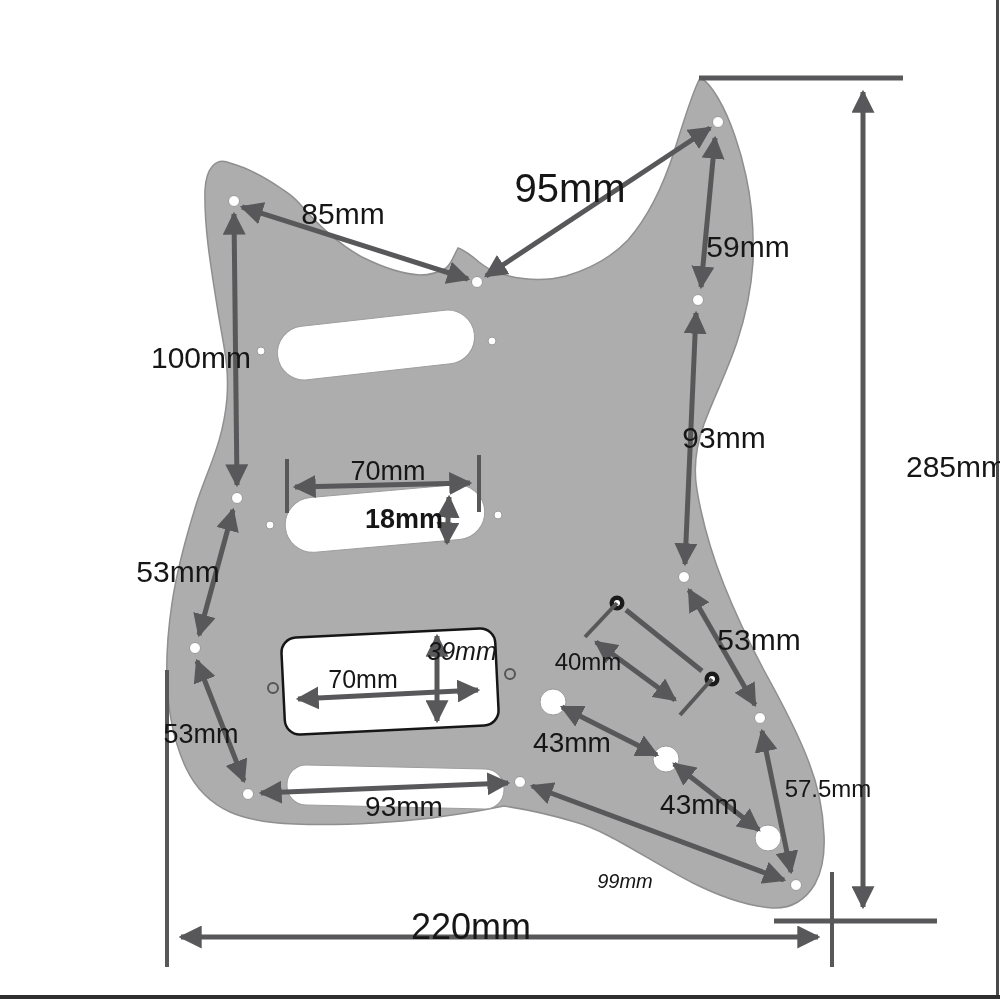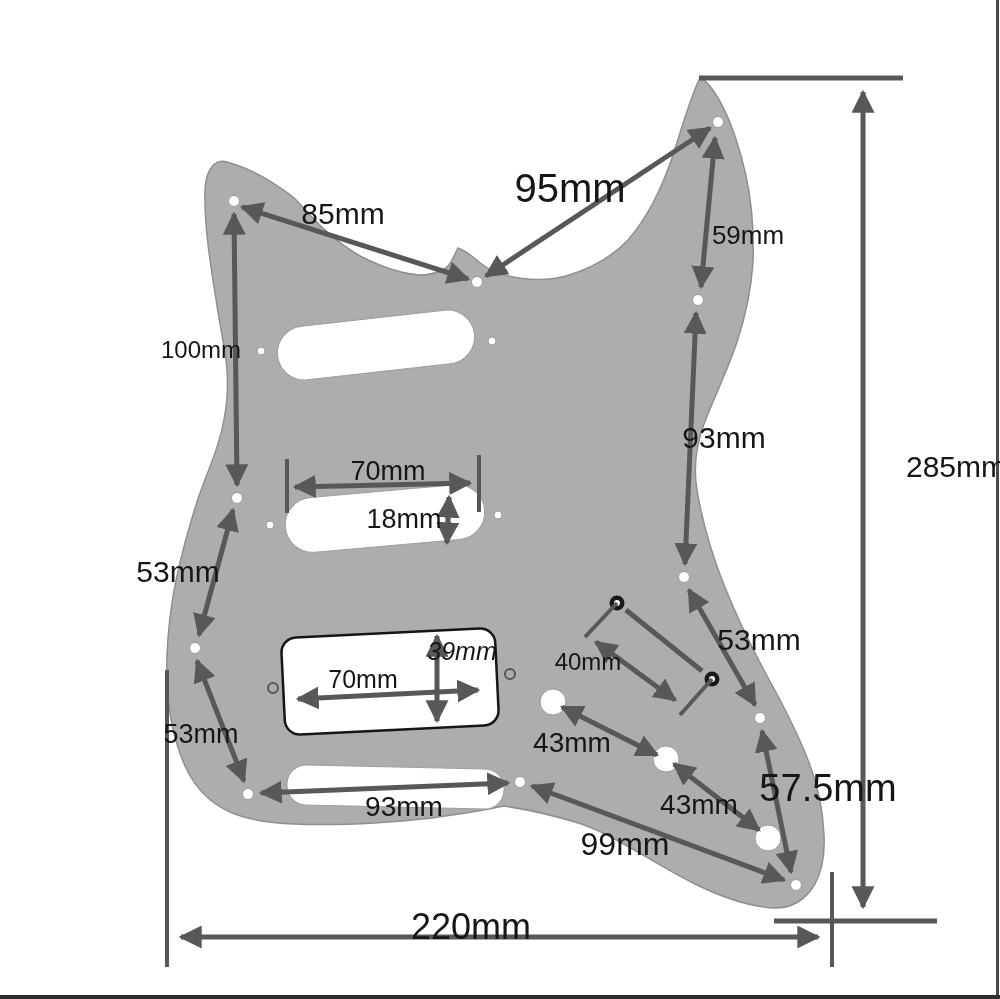--- a/index.html
+++ b/index.html
@@ -155,32 +155,32 @@
       <line class="dim-ext" x1="479" y1="455" x2="479" y2="512"></line>
     </g>
 
     <line class="border-r" x1="997.5" y1="0" x2="997.5" y2="999"></line>
     <line class="border-b" x1="0" y1="997" x2="1000" y2="997"></line>
   </svg>
 
   <div>
       <div class="label" style="left: 343px; top: 215px; font-size: 30px;">85mm</div>
       <div class="label" style="left: 570px; top: 190px; font-size: 40px;">95mm</div>
-      <div class="label" style="left: 748px; top: 236px; font-size: 26px;">59mm</div>
+      <div class="label" style="left: 748px; top: 248px; font-size: 30px;">59mm</div>
       <div class="label" style="left: 724px; top: 439px; font-size: 30px;">93mm</div>
       <div class="label" style="left: 956px; top: 468px; font-size: 30px;">285mm</div>
-      <div class="label" style="left: 201px; top: 351px; font-size: 24px;">100mm</div>
+      <div class="label" style="left: 201px; top: 359px; font-size: 30px;">100mm</div>
       <div class="label" style="left: 388px; top: 473px; font-size: 27px;">70mm</div>
-      <div class="label" style="left: 404px; top: 521px; font-size: 27px;">18mm</div>
+      <div class="label" style="left: 404px; top: 521px; font-size: 27px; font-weight: bold;">18mm</div>
       <div class="label" style="left: 178px; top: 573px; font-size: 30px;">53mm</div>
       <div class="label" style="left: 201px; top: 736px; font-size: 27px;">53mm</div>
       <div class="label" style="left: 462px; top: 653px; font-size: 25px; font-style: italic;">39mm</div>
       <div class="label" style="left: 363px; top: 681px; font-size: 25px;">70mm</div>
       <div class="label" style="left: 588px; top: 663px; font-size: 24px;">40mm</div>
       <div class="label" style="left: 759px; top: 641px; font-size: 30px;">53mm</div>
       <div class="label" style="left: 572px; top: 744px; font-size: 28px;">43mm</div>
       <div class="label" style="left: 699px; top: 806px; font-size: 28px;">43mm</div>
-      <div class="label" style="left: 828px; top: 790px; font-size: 38px;">57.5mm</div>
-      <div class="label" style="left: 625px; top: 846px; font-size: 32px;">99mm</div>
+      <div class="label" style="left: 828px; top: 790px; font-size: 24px;">57.5mm</div>
+      <div class="label" style="left: 625px; top: 882px; font-size: 20px; font-style: italic;">99mm</div>
       <div class="label" style="left: 404px; top: 808px; font-size: 28px;">93mm</div>
       <div class="label" style="left: 471px; top: 929px; font-size: 36px;">220mm</div>
     </div>
 </div>
 
 </body></html>

